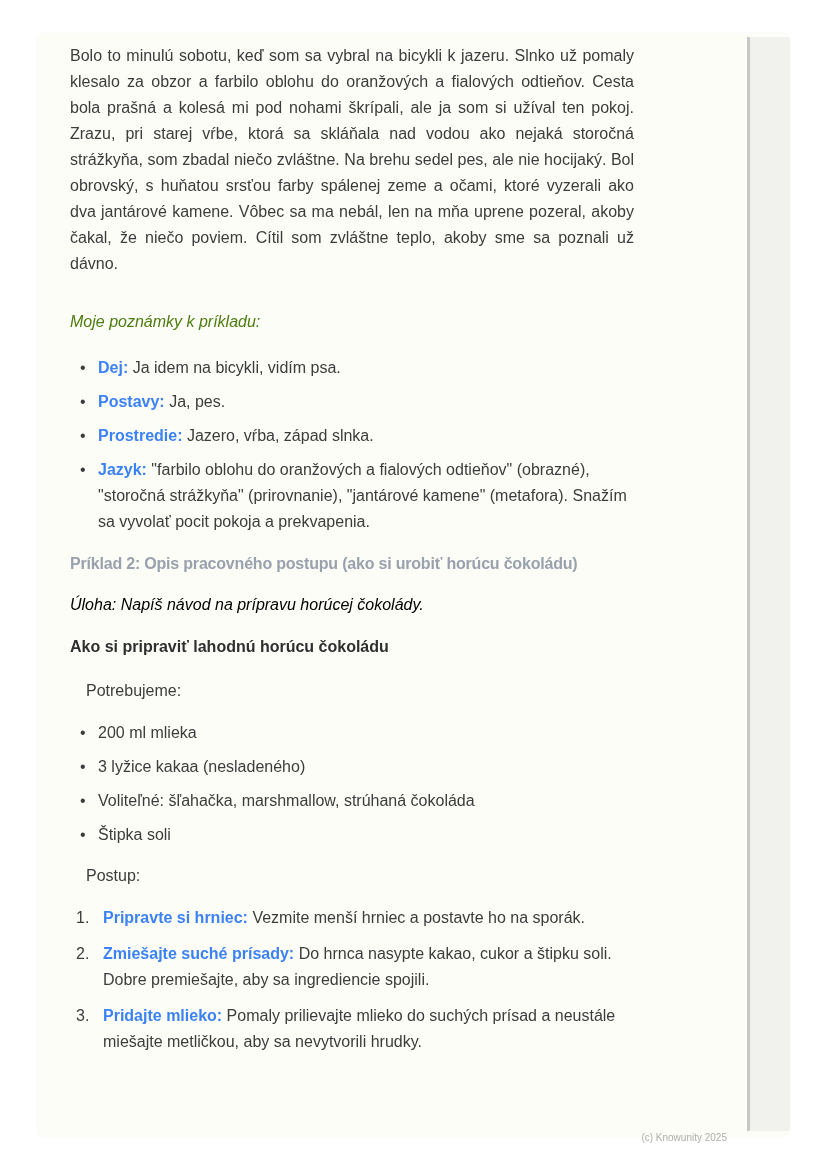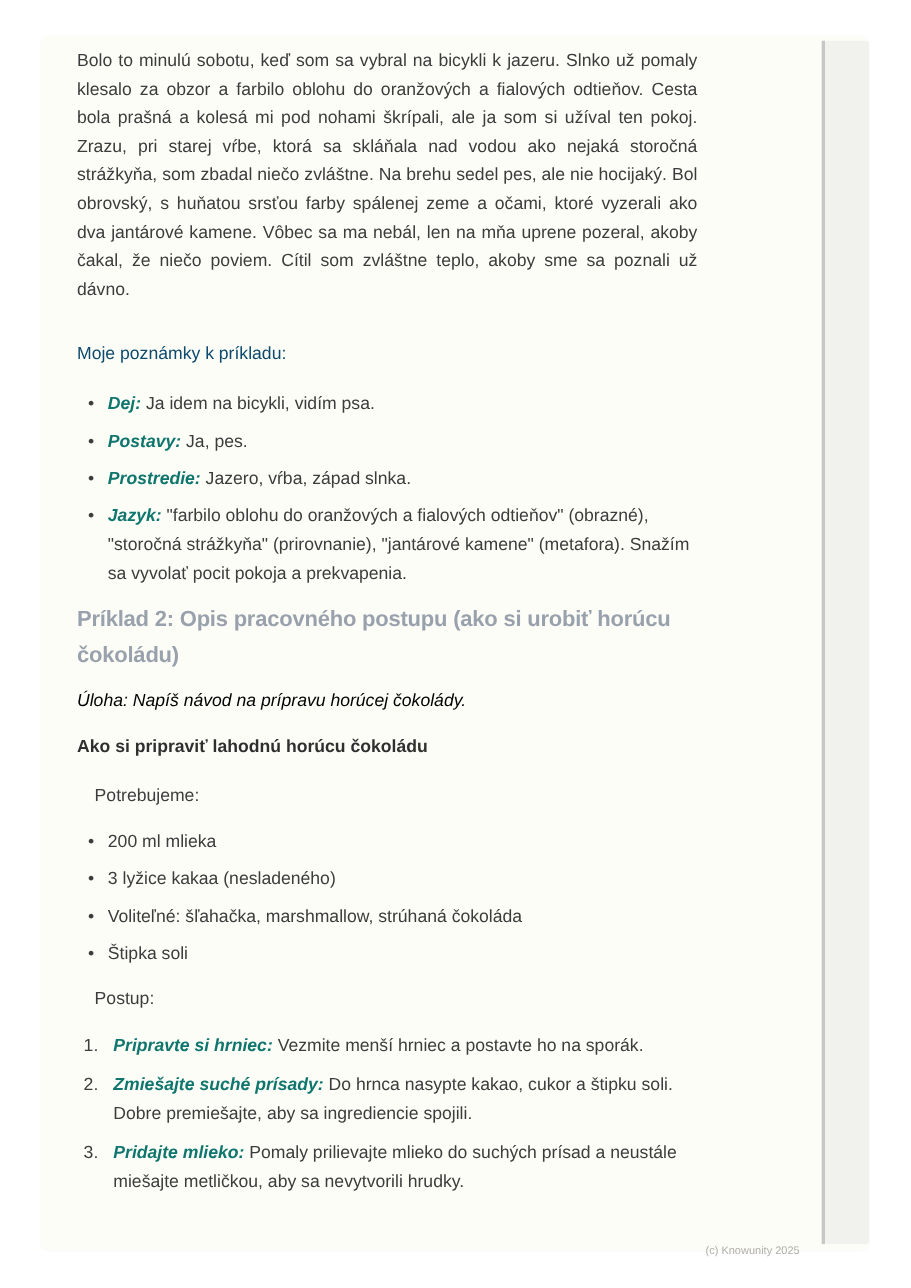--- a/index.html
+++ b/index.html
@@ -42,42 +42,43 @@
     width: 564px;
     font-size: 16px;
     line-height: 26px;
   }
   .para-justified {
     margin: 0 0 32px 0;
     text-align: justify;
   }
   .notes-heading {
     margin: 0 0 20px 0;
-    color: #0c4a6e;
+    font-style: italic;
+    color: #4d7c0f;
   }
   ul.bullet-list {
     list-style: none;
     margin: 0 0 12px 0;
     padding: 0 0 0 8px;
   }
   ul.bullet-list > li {
     position: relative;
     padding-left: 20px;
     margin-bottom: 8px;
   }
   ul.bullet-list > li::before {
     content: "\2022";
     position: absolute;
     left: 2px; top: 0;
     font-size: 16px;
     color: #3c3c3c;
   }
   .section-heading {
     margin: 0 0 12px 0;
-    font-size: 20px;
+    font-size: 16px;
     line-height: 33px;
     font-weight: bold;
     color: #99a1ad;
     letter-spacing: -0.2px;
   }
   .task-line {
     margin: 0 0 16px 0;
     font-style: italic;
     color: #000000;
   }
@@ -99,21 +100,21 @@
     padding-left: 27px;
     margin-bottom: 10px;
     counter-increment: step;
   }
   ol.steps-list > li::before {
     content: counter(step) ".";
     position: absolute;
     left: 0; top: 0;
     color: #3c3c3c;
   }
-  b.item-label { color: #0f766e; font-style: italic; }
+  b.item-label { color: #3b82f6; }
   .footer-note {
     position: absolute;
     top: 1098px;
     right: 63px;
     font-size: 10px;
     line-height: 14px;
     color: #b0aeab;
     z-index: 2;
     white-space: nowrap;
   }

